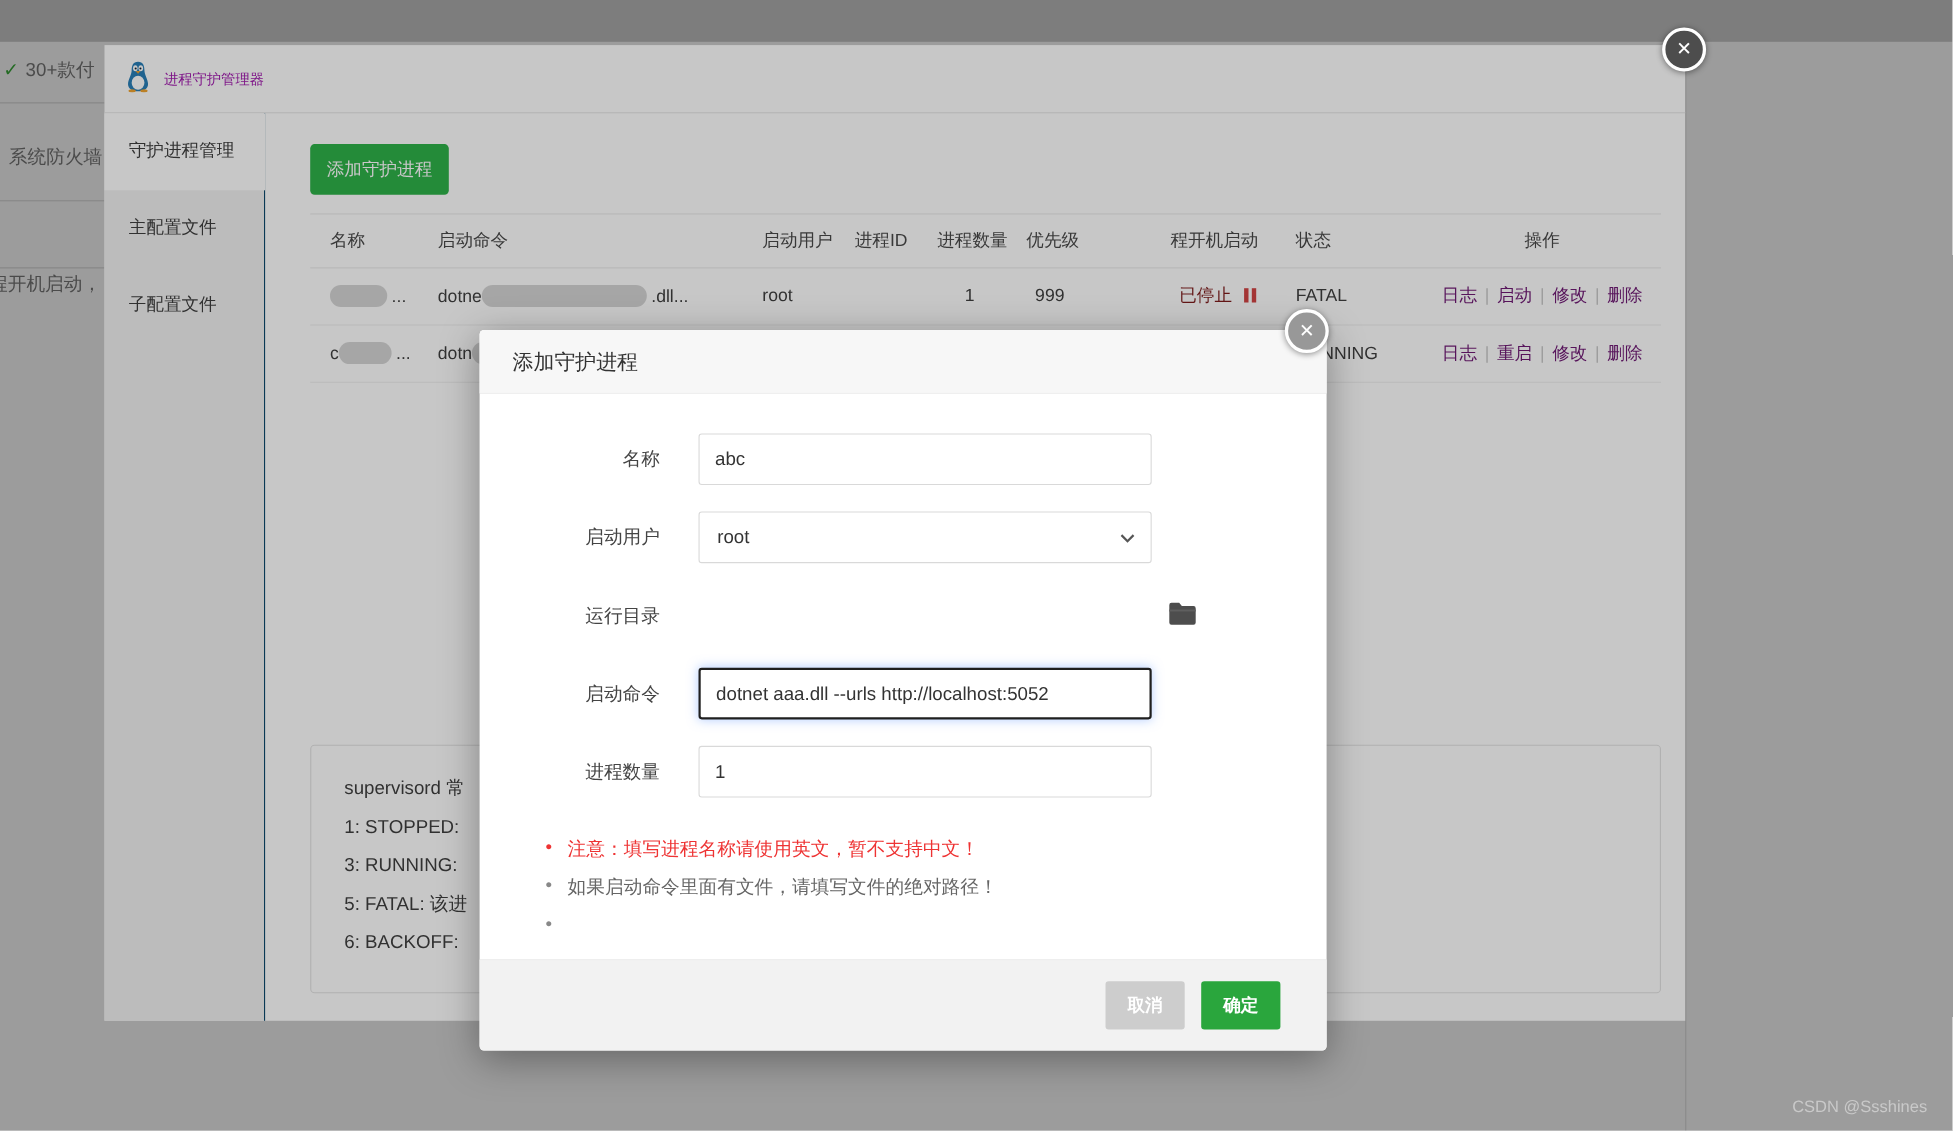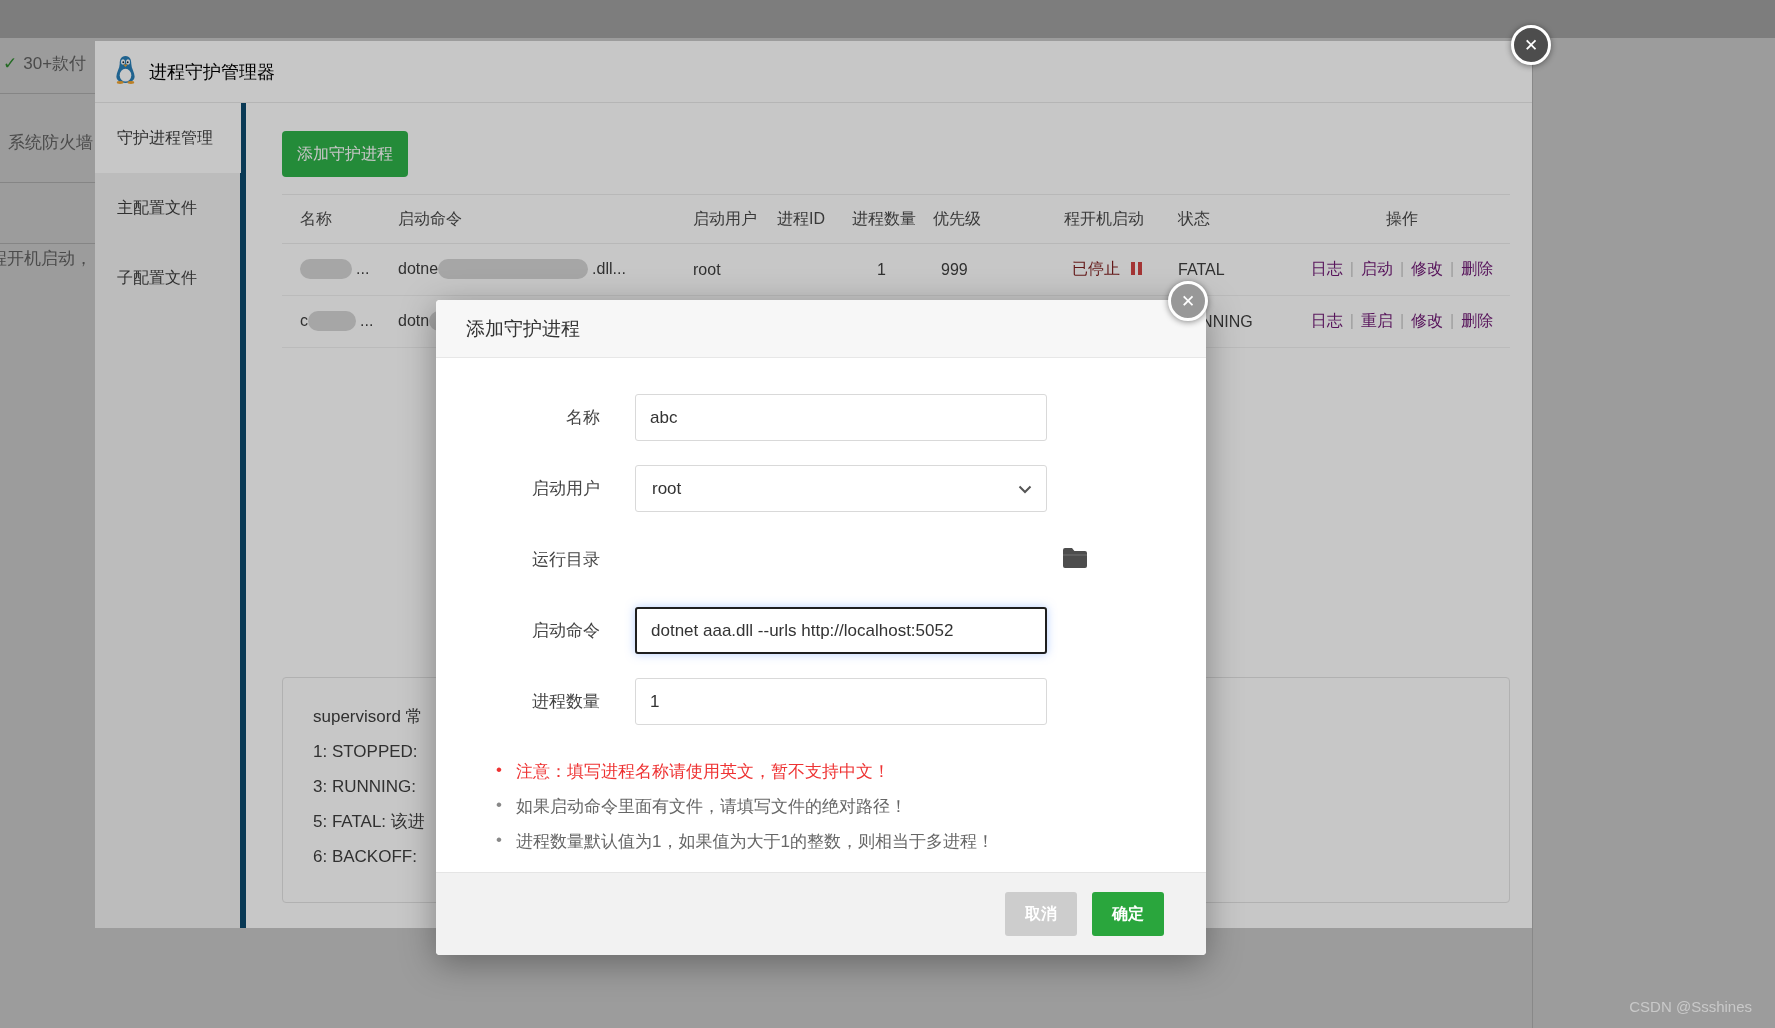--- a/index.html
+++ b/index.html
@@ -18,22 +18,22 @@
   .bg-check{color:#3aa83a;font-weight:bold;margin-right:6px;}
   .page-rightline{position:absolute;top:38px;bottom:0;left:1532px;width:1px;background:rgba(0,0,0,0.12);}
 
   
   .overlay1{position:absolute;inset:0;background:rgba(0,0,0,0.18);z-index:5;}
 
   
   .win{position:absolute;left:95px;top:41px;width:1437px;height:887px;background:#fff;z-index:10;}
   .win-header{position:absolute;top:0;left:0;right:0;height:61px;border-bottom:1px solid #e8e8e8;
     display:flex;align-items:center;padding-left:18px;gap:11px;}
-  .win-title{font-size:18px;color:#000000;}
-  .sidebar{position:absolute;top:62px;left:0;bottom:0;width:145px;background:#f1f1f1;border-right:6px solid #0c4a6e;}
+  .win-title{font-size:13px;color:#a21caf;}
+  .sidebar{position:absolute;top:62px;left:0;bottom:0;width:145px;background:#f1f1f1;border-right:1px solid #0c4a6e;}
   .side-item{height:70px;line-height:70px;padding-left:22px;font-size:16px;color:#3f3f3f;cursor:pointer;}
   .side-item.active{background:#fff;margin-right:-1px;}
 
   .add-btn{position:absolute;left:187px;top:90px;width:126px;height:46px;background:#2fb24a;
     border:none;border-radius:4px;color:#fff;font-size:16px;display:flex;align-items:center;justify-content:center;}
 
   
   .tbl{position:absolute;left:187px;top:153px;width:1228px;font-size:16px;color:#3f3f3f;}
   .trow,.thead{display:grid;grid-template-columns:116px 295px 84px 75px 81px 131px 114px 130px 1fr;align-items:center;}
   .thead{height:48px;border-top:1px solid #ececec;border-bottom:1px solid #ececec;color:#4a4a4a;}
@@ -237,21 +237,20 @@
     <div class="note red" style="top:460px;">
       <span class="dot">•</span>
       <span>注意：填写进程名称请使用英文，暂不支持中文！</span>
     </div>
     <div class="note gray" style="top:495px;">
       <span class="dot">•</span>
       <span>如果启动命令里面有文件，请填写文件的绝对路径！</span>
     </div>
     <div class="note gray" style="top:530px;">
       <span class="dot">•</span>
-      <span>进程数量默认值为1，如果值为大于1的整数，则相当于多进程！</span>
     </div>
 
     <div class="dlg-footer">
       <button class="btn btn-cancel">取消</button>
       <button class="btn btn-ok">确定</button>
     </div>
   </div>
 
   <div class="close-circle close-main">✕</div>
   <div class="close-circle close-dlg">✕</div>

